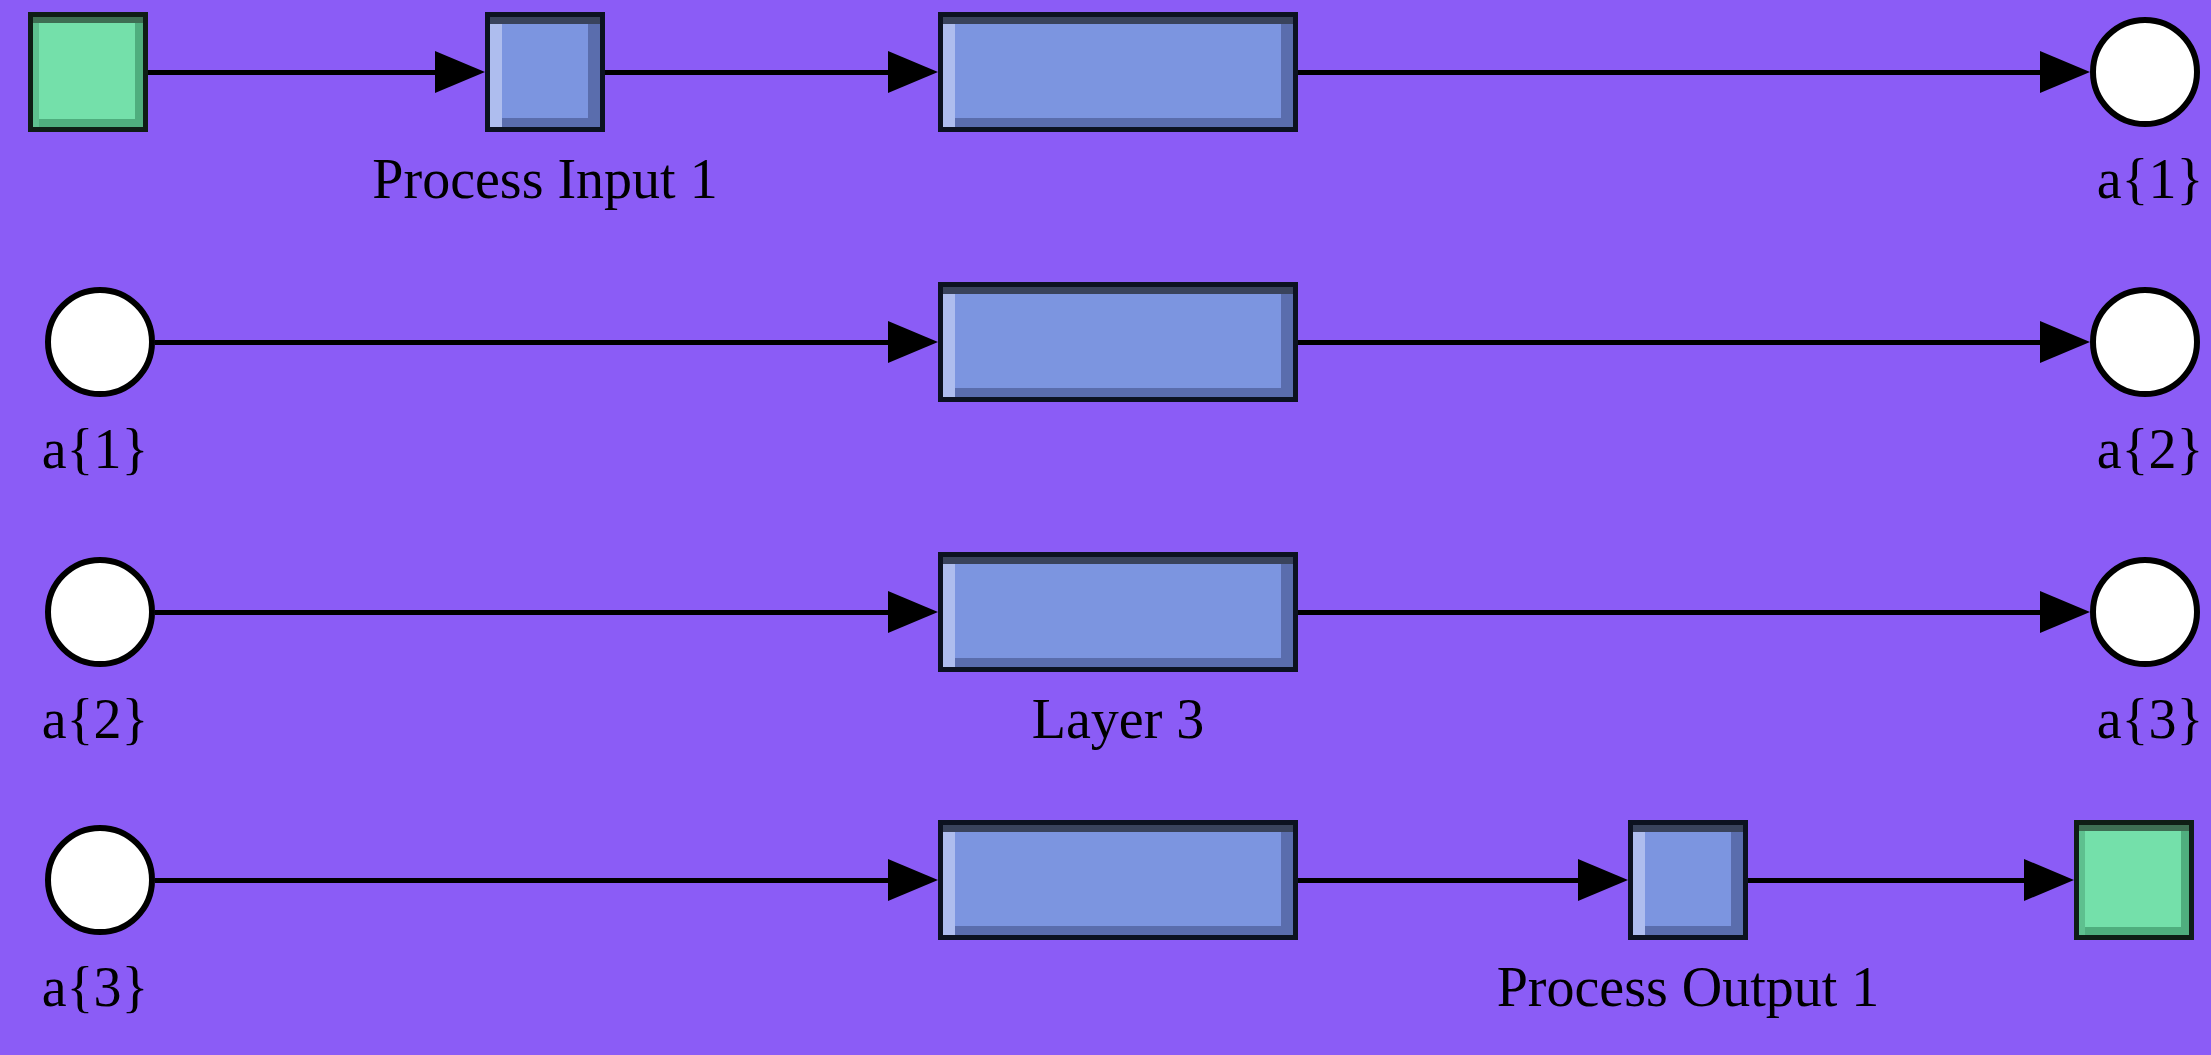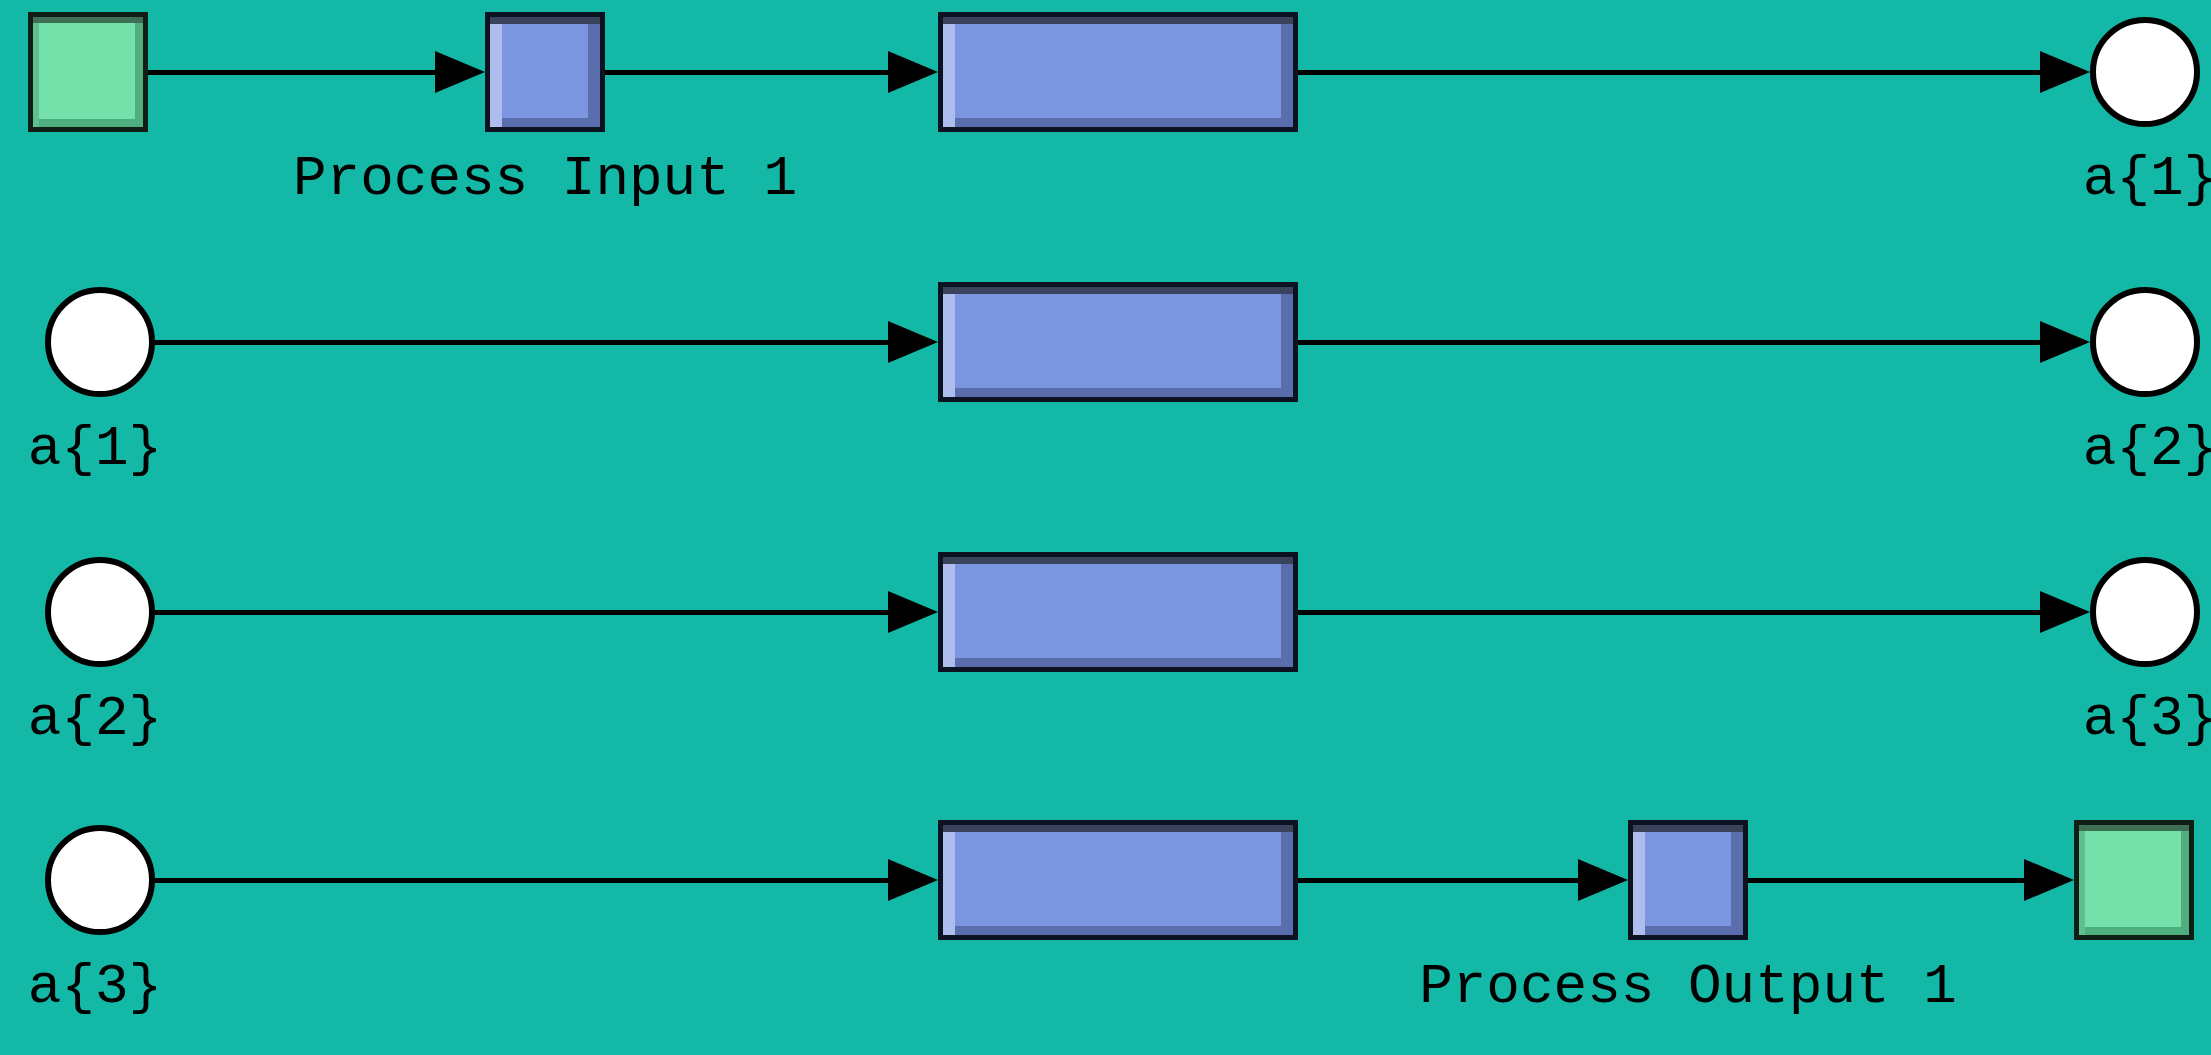--- a/index.html
+++ b/index.html
@@ -1,22 +1,22 @@
 <!DOCTYPE html>
 <html><head>
 <meta charset="utf-8">
 <style>
   html, body { margin: 0; padding: 0; background: #ffffff; }
   #canvas {
     position: relative;
     width: 2211px;
     height: 1055px;
-    background: #14b8a6;
+    background: #8b5cf6;
     overflow: hidden;
-    font-family: Liberation Mono, monospace;
+    font-family: Liberation Serif, serif;
   }
   .node { position: absolute; box-sizing: border-box; }
 
   
   .green-sq {
     width: 120px; height: 120px;
     background: #74e0aa;
     border: 5px solid #0f1d15;
     box-shadow:
       inset 0 6px 0 #3e6e53,
@@ -112,20 +112,21 @@
   <div class="ahead" style="left:888px; top:591px;"></div>
 
   <div class="node blue-block layer" style="left:938px; top:552px;"></div>
 
   <div class="hline" style="left:1298px; top:610px; width:742px;"></div>
   <div class="ahead" style="left:2040px; top:591px;"></div>
 
   <div class="node circle" style="left:2090px; top:557px;"></div>
 
   <div class="lbl" style="left:95px; top:690px;">a{2}</div>
+  <div class="lbl" style="left:1118px; top:690px;">Layer 3</div>
   <div class="lbl" style="left:2150px; top:690px;">a{3}</div>
 
   <div class="node circle" style="left:45px; top:825px;"></div>
 
   <div class="hline" style="left:155px; top:878px; width:733px;"></div>
   <div class="ahead" style="left:888px; top:859px;"></div>
 
   <div class="node blue-block layer" style="left:938px; top:820px;"></div>
 
   <div class="hline" style="left:1298px; top:878px; width:280px;"></div>

